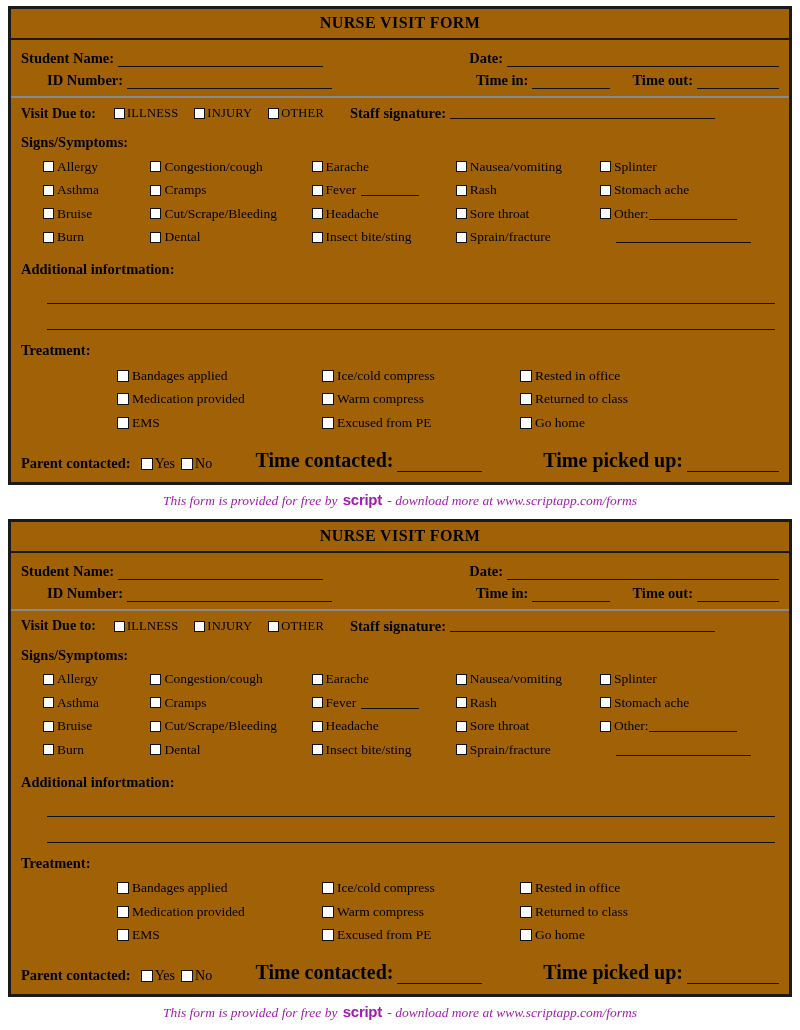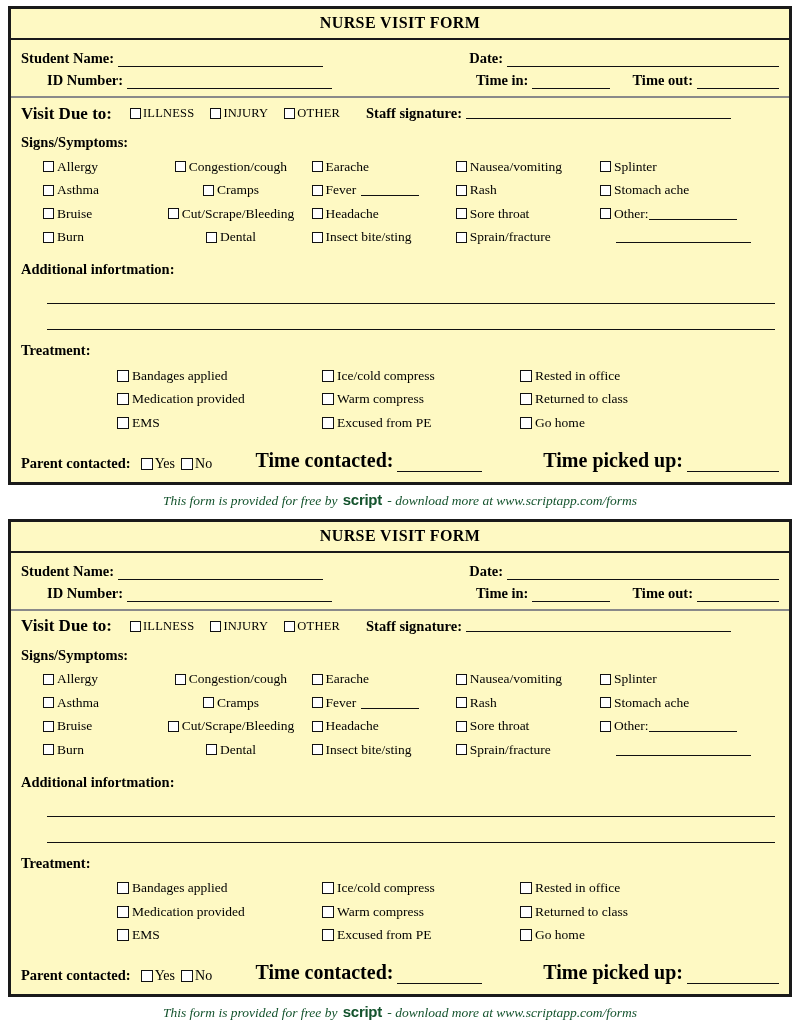--- a/index.html
+++ b/index.html
@@ -8,21 +8,21 @@
     width: 800px; height: 1030px;
     background: #ffffff;
     font-family: "Liberation Serif", serif;
     color: #000000;
   }
   .page { width: 800px; height: 1030px; position: relative; overflow: hidden; }
 
   .form {
     border: 3px solid #1a1a1a;
     margin: 6px 8px 0 8px;
-    background: #fef9c3;
+    background: #a16207;
   }
 
   
   .title-bar {
     border-bottom: 2px solid #1a1a1a;
     text-align: center;
     padding: 5px 0 6px 0;
   }
   .title-bar .title {
     font-weight: bold;
@@ -67,21 +67,21 @@
 
   
   .visit-row {
     display: flex;
     align-items: center;
     padding: 7px 10px 6px 10px;
     height: 30px;
   }
   .visit-label {
     font-weight: bold;
-    font-size: 17px;
+    font-size: 14px;
     padding-right: 18px;
     white-space: nowrap;
   }
   .cap-item {
     display: flex;
     align-items: center;
     margin-right: 16px;
     white-space: nowrap;
   }
   .cap-item .cap-text {
@@ -111,21 +111,21 @@
     font-weight: bold;
     font-size: 14.5px;
     padding-bottom: 4px;
   }
   .sym-grid {
     display: flex;
     padding-left: 22px;
   }
   .sym-col { display: flex; flex-direction: column; }
   .sym-col.c1 { width: 108px; }
-  .sym-col.c2 { width: 162px; align-items: center; }
+  .sym-col.c2 { width: 162px; }
   .sym-col.c3 { width: 145px; }
   .sym-col.c4 { width: 145px; }
   .sym-col.c5 { width: 180px; }
   .sym-item {
     display: flex;
     align-items: center;
     height: 23.5px;
     white-space: nowrap;
   }
   .sym-item .lbl {
@@ -205,21 +205,21 @@
   .r-tc { width: 85px; }
   .r-tp { width: 92px; }
   .pgap1 { width: 38px; }
   .pgap2 { width: 62px; }
 
   
   .footer {
     text-align: center;
     font-style: italic;
     font-size: 13.5px;
-    color: #14532d;
+    color: #a21caf;
     padding: 6px 0 4px 0;
     white-space: nowrap;
   }
   .footer .brand {
     font-family: "Liberation Sans", sans-serif;
     font-style: normal;
     font-weight: bold;
     font-size: 15px;
     letter-spacing: -0.3px;
     padding: 0 2px;

